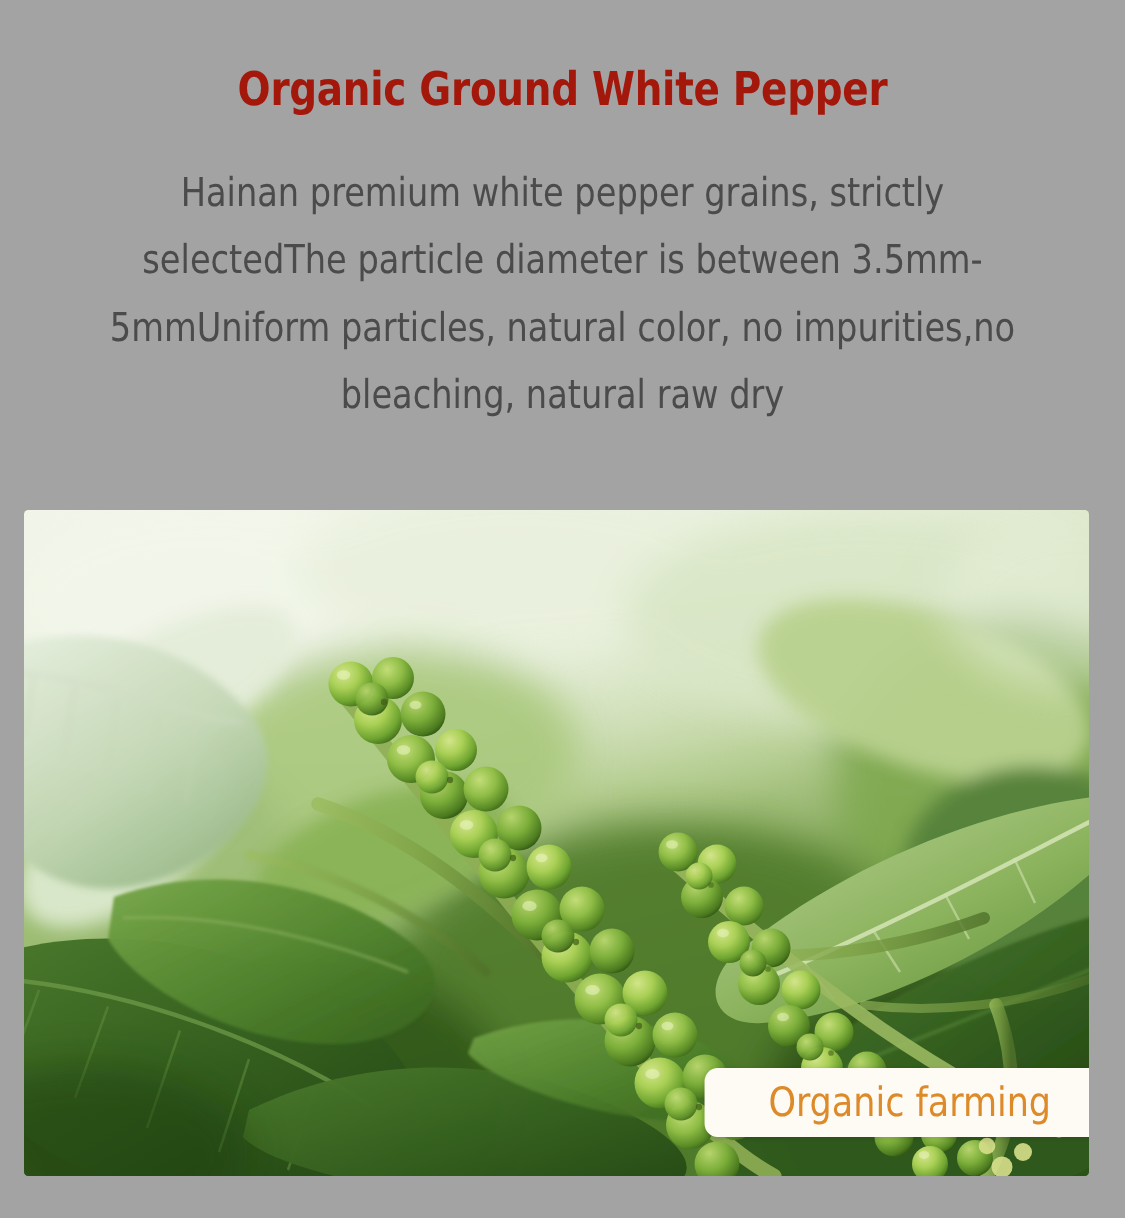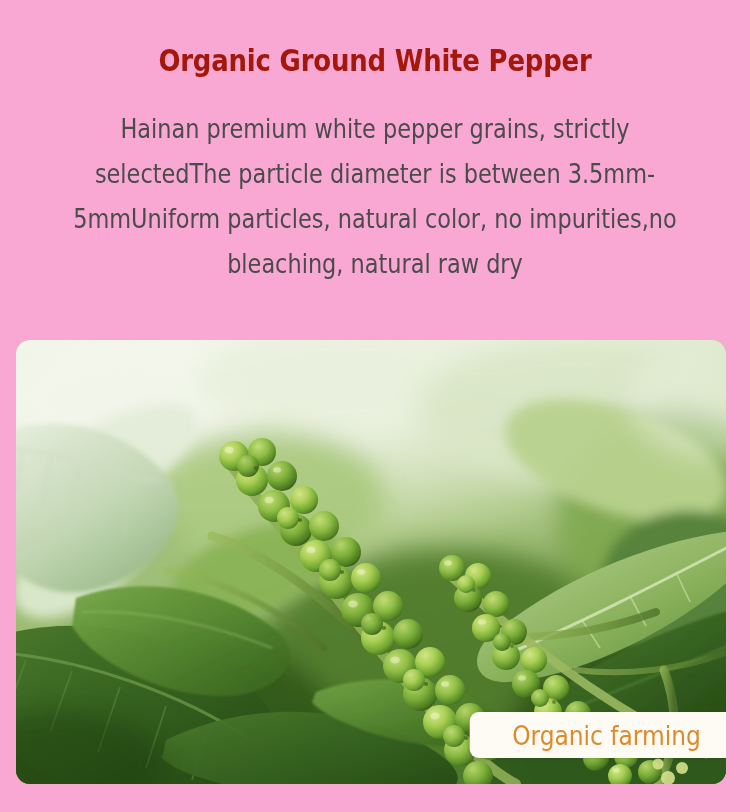--- a/index.html
+++ b/index.html
@@ -7,21 +7,21 @@
   html, body {
     width:750px; height:812px;
     background:#f7e6c4;
     font-family:"Liberation Sans", sans-serif;
     overflow:hidden;
   }
 
   .page {
     position:relative;
     width:750px; height:812px;
-    background:#f9a8d4;
+    background:#a3a3a3;
   }
 
   
   .product-title {
     position:absolute;
     left:0; top:42px;
     width:750px;
     text-align:center;
     font-family:"Liberation Sans Narrow","DejaVu Sans Condensed","Liberation Sans", sans-serif;
     font-size:31px;
@@ -42,21 +42,21 @@
     color:#4b4b4b;
     transform:scaleX(0.94);
     transform-origin:center top;
   }
 
   
   .hero {
     position:absolute;
     left:16px; top:340px;
     width:710px; height:444px;
-    border-radius:14px;
+    border-radius:3px;
     overflow:hidden;
     background:#6f9c3f;
   }
 
   .hero-canvas { position:absolute; inset:0; }
 
   
   .badge {
     position:absolute;
     display:flex;

